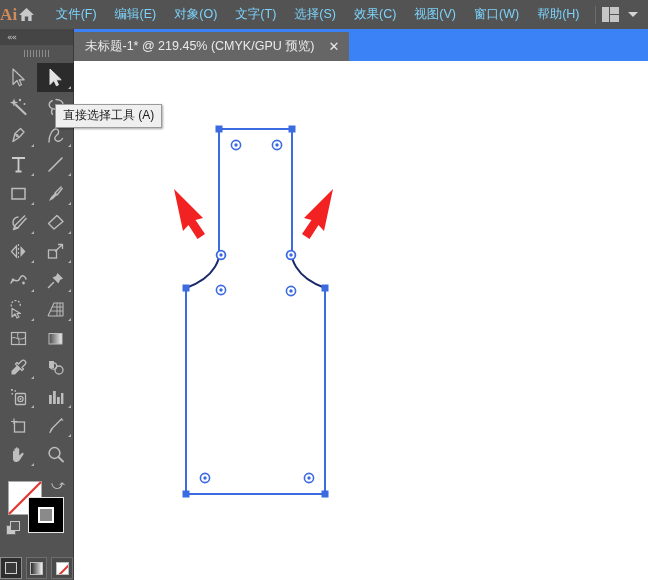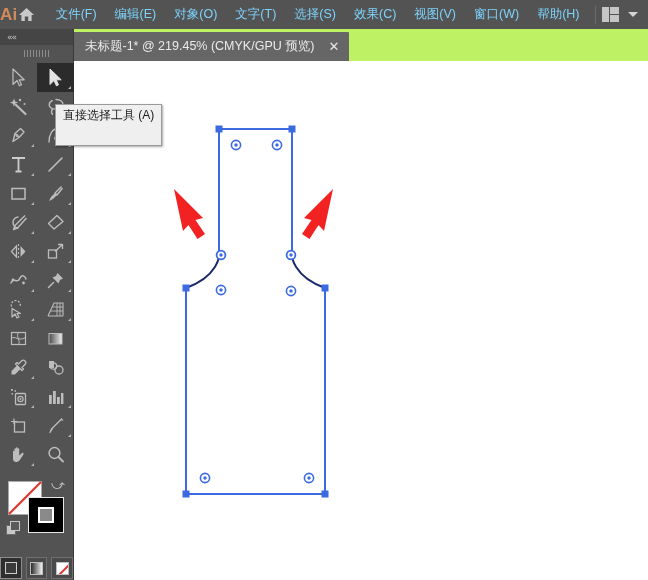--- a/index.html
+++ b/index.html
@@ -16,21 +16,21 @@
   #menubar {
     position: absolute; left: 0; top: 0;
     width: 648px; height: 29px;
     background: #535353;
     display: flex; align-items: center;
   }
   .ai-logo {
     width: 34px; height: 29px;
     display: flex; align-items: center; justify-content: center;
     color: #d08b5c; font-size: 17px; font-weight: bold;
-    letter-spacing: 0.3px; font-family: Liberation Sans, sans-serif;
+    letter-spacing: 0.3px; font-family: Liberation Serif, serif;
   }
   .home-btn {
     width: 32px; height: 29px;
     display: flex; align-items: center; justify-content: center;
   }
   .menu-sep {
     width: 1px; height: 18px; background: #6b6b6b; margin: 0 6px;
   }
   .menu-items { display: flex; align-items: center; }
   .menu-item {
@@ -49,21 +49,21 @@
   .chev-down {
     margin-left: 9px; width: 0; height: 0;
     border-left: 5px solid transparent; border-right: 5px solid transparent;
     border-top: 5px solid #d4d4d4;
   }
 
   
   #tabbar {
     position: absolute; left: 0; top: 29px;
     width: 648px; height: 32px;
-    background: #bef264;
+    background: #3b82f6;
   }
   #doc-tab {
     position: absolute; left: 72px; top: 3px;
     height: 29px; background: #666666;
     display: flex; align-items: center;
     padding: 0 6px 0 13px;
     border-top-left-radius: 1px; border-top-right-radius: 1px;
   }
   #doc-tab .tab-title {
     font-size: 12.5px; color: #eaeaea; white-space: nowrap;
@@ -169,21 +169,21 @@
     background: #ffffff;
     overflow: hidden;
   }
   #art-svg { position: absolute; left: 0; top: 0; }
 
   
   #tooltip {
     position: absolute; left: 55px; top: 104px;
     background: #efefef;
     border: 1px solid #9a9a9a;
-    padding: 2px 7px 21px 7px;
+    padding: 2px 7px 3px 7px;
     font-size: 12px; color: #1a1a1a;
     white-space: nowrap;
     box-shadow: 1px 1px 2px rgba(0,0,0,0.35);
     z-index: 50;
   }
 </style>
 </head>
 <body>
 
 <div id="app">

